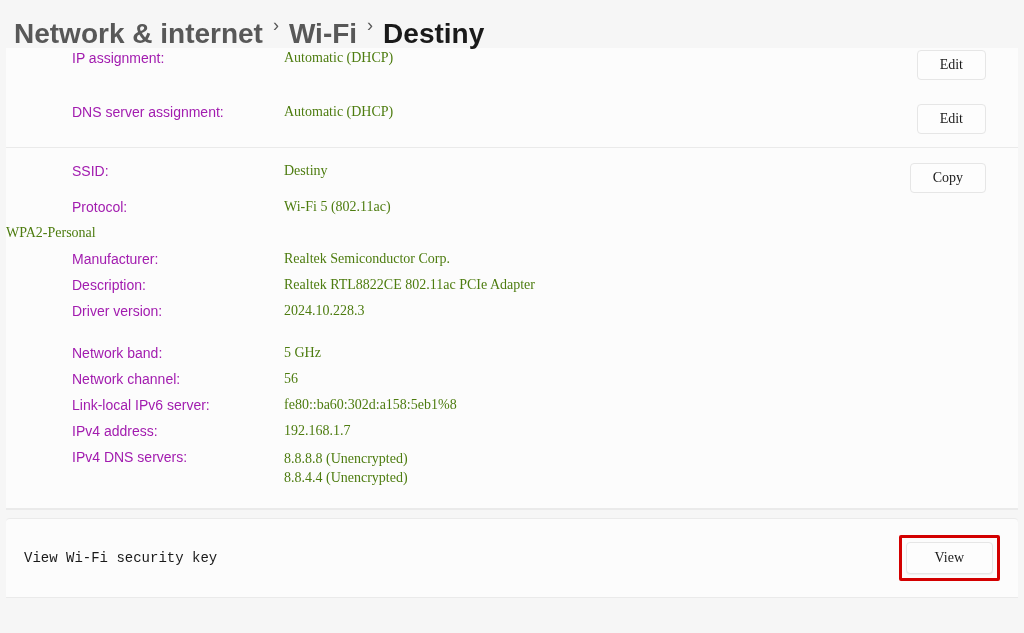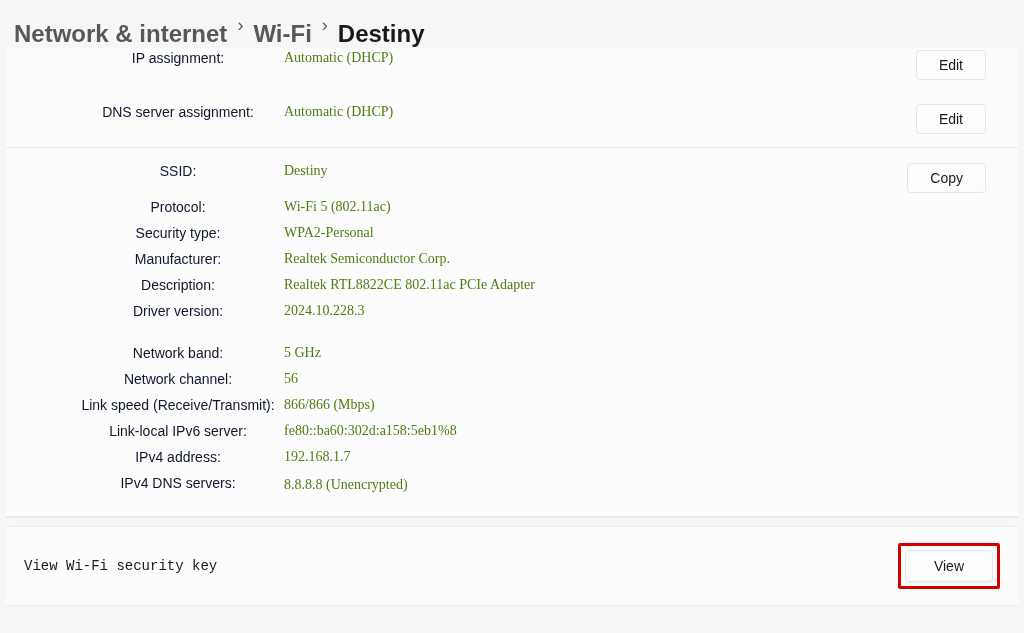--- a/index.html
+++ b/index.html
@@ -14,21 +14,21 @@
     overflow: hidden;
   }
   .header {
     height: 48px;
     display: flex;
     align-items: center;
     padding: 0 14px;
     background: #f6f6f6;
   }
   .crumb {
-    font-size: 24px;
+    font-size: 28px;
     color: #585858;
     font-weight: 600;
     white-space: nowrap;
     margin-top: 20px;
   }
   .crumb.last { color: #1a1a1a; }
   .chev {
     font-size: 18px;
     color: #585858;
     padding: 0 10px;
@@ -50,22 +50,21 @@
   .row {
     display: flex;
     align-items: flex-start;
     padding: 3px 0;
     min-height: 26px;
   }
   .label-col {
     width: 278px;
     padding-left: 66px;
     font-size: 14px;
-    color: #0f172a;
-    text-align: center;
+    color: #a21caf;
   }
   .value-col {
     flex: 1;
     font-size: 14px;
     color: #4d7c0f;
     font-family: Liberation Serif, serif;
   }
   .value-col .line { display: block; line-height: 19px; }
   .btn-col {
     width: 120px;
@@ -74,21 +73,21 @@
     justify-content: flex-end;
   }
   .btn {
     background: #fdfdfd;
     border: 1px solid #e6e6e6;
     border-radius: 4px;
     padding: 6px 22px;
     font-size: 14px;
     color: #1a1a1a;
     cursor: pointer;
-    font-family: Liberation Sans, sans-serif;
+    font-family: Liberation Serif, serif;
   }
   .redacted {
     display: inline-block;
     width: 130px;
     height: 22px;
     background: #000;
   }
   .spacer { height: 16px; }
   .bottom-panel {
     margin: 8px 6px 0 6px;
@@ -160,21 +159,20 @@
       <div class="btn-col">
         <button class="btn">Copy</button>
       </div>
     </div>
     <div class="row">
       <div class="label-col">Protocol:</div>
       <div class="value-col">Wi-Fi 5 (802.11ac)</div>
       <div class="btn-col"></div>
     </div>
     <div class="row">
-      <div class="label-col">Security type:</div>
       <div class="value-col">WPA2-Personal</div>
       <div class="btn-col"></div>
     </div>
     <div class="row">
       <div class="label-col">Manufacturer:</div>
       <div class="value-col">Realtek Semiconductor Corp.</div>
       <div class="btn-col"></div>
     </div>
     <div class="row">
       <div class="label-col">Description:</div>
@@ -190,41 +188,37 @@
     <div class="spacer"></div>
 
     <div class="row">
       <div class="label-col">Network band:</div>
       <div class="value-col">5 GHz</div>
       <div class="btn-col"></div>
     </div>
     <div class="row">
       <div class="label-col">Network channel:</div>
       <div class="value-col">56</div>
-      <div class="btn-col"></div>
-    </div>
-    <div class="row">
-      <div class="label-col">Link speed (Receive/Transmit):</div>
-      <div class="value-col">866/866 (Mbps)</div>
       <div class="btn-col"></div>
     </div>
     <div class="row">
       <div class="label-col">Link-local IPv6 server:</div>
       <div class="value-col">fe80::ba60:302d:a158:5eb1%8</div>
       <div class="btn-col"></div>
     </div>
     <div class="row">
       <div class="label-col">IPv4 address:</div>
       <div class="value-col">192.168.1.7</div>
       <div class="btn-col"></div>
     </div>
     <div class="row">
       <div class="label-col">IPv4 DNS servers:</div>
       <div class="value-col">
         <span class="line">8.8.8.8 (Unencrypted)</span>
+        <span class="line">8.8.4.4 (Unencrypted)</span>
       </div>
       <div class="btn-col"></div>
     </div>
   </div>
 
 </div>
 
 <div class="bottom-panel">
   <div class="bottom-label">View Wi-Fi security key</div>
   <div class="highlight-box">

